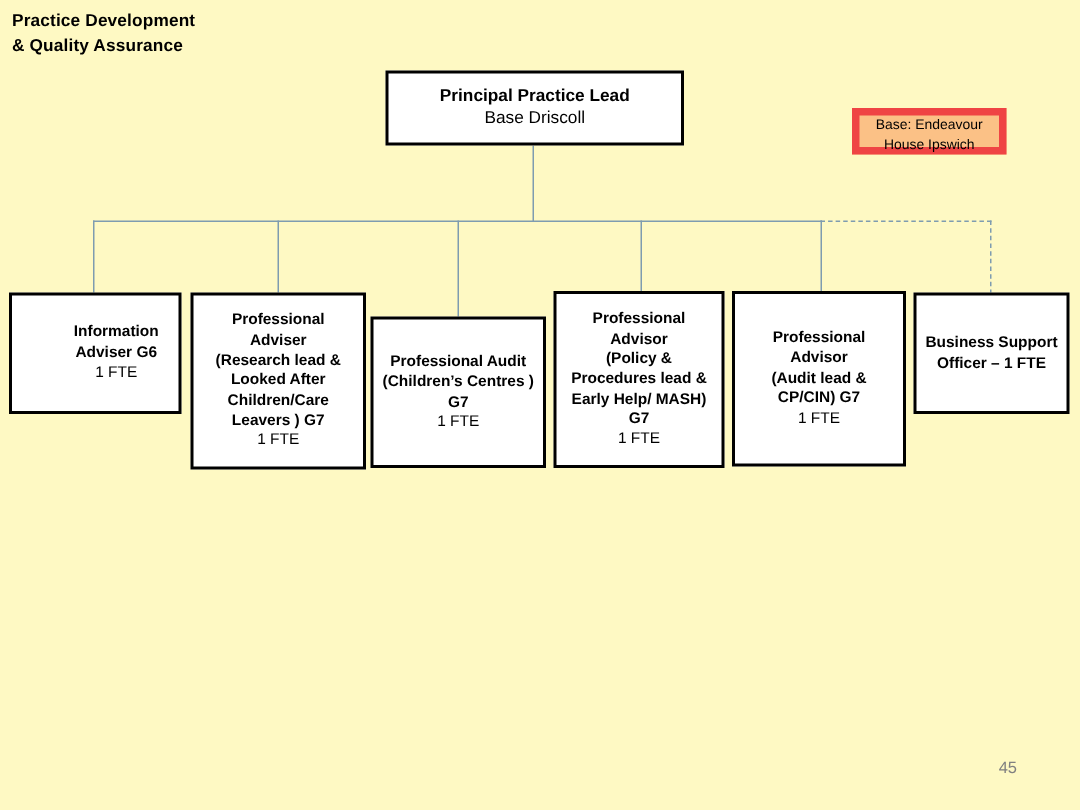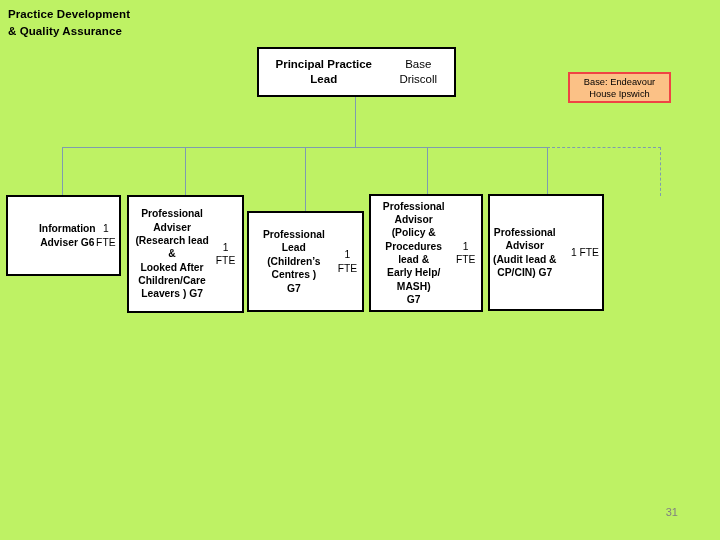--- a/index.html
+++ b/index.html
@@ -9,21 +9,21 @@
     width: 720px;
     height: 540px;
     background: #ffffff;
     font-family: "Liberation Sans", sans-serif;
     overflow: hidden;
   }
   #slide {
     position: relative;
     width: 720px;
     height: 540px;
-    background: #bef264;
+    background: #fef9c3;
   }
 
   
   .slide-title {
     position: absolute;
     left: 8px;
     top: 6px;
     width: 230px;
     font-size: 11.5px;
     font-weight: bold;
@@ -33,22 +33,23 @@
     text-align: left;
     white-space: pre-line;
   }
 
   
   .node {
     position: absolute;
     background: #ffffff;
     border: 2.2px solid #000000;
     display: flex;
+    flex-direction: column;
     align-items: center;
-    justify-content: space-between;
+    justify-content: center;
     text-align: center;
     padding: 2px 3px;
   }
   .node .t {
     font-size: 10.3px;
     font-weight: bold;
     color: #000000;
     line-height: 1.30;
     white-space: pre-line;
   }
@@ -74,23 +75,23 @@
   #node-bso    { left: 609px; top: 195px; width: 104px; height: 81px; }
 
   
   #base-box {
     position: absolute;
     left: 568px;
     top: 72px;
     width: 103px;
     height: 31px;
     background: #fbc186;
-    border: 2px solid #ef4444;
+    border: 5px solid #ef4444;
     display: flex;
-    align-items: flex-end;
+    align-items: flex-start;
     justify-content: center;
     text-align: center;
   }
   #base-box .bt {
     font-size: 9.3px;
     font-weight: normal;
     color: #000000;
     line-height: 1.35;
     white-space: pre-line;
   }
@@ -176,21 +177,21 @@
     <div class="t">Professional
 Adviser
 (Research lead &amp;
 Looked After
 Children/Care
 Leavers ) G7</div>
     <div class="s">1 FTE</div>
   </div>
 
   <div class="node" id="node-lead">
-    <div class="t">Professional Lead
+    <div class="t">Professional Audit
 (Children’s Centres )
 G7</div>
     <div class="s">1 FTE</div>
   </div>
 
   <div class="node" id="node-policy">
     <div class="t">Professional
 Advisor
 (Policy &amp;
 Procedures lead &amp;
@@ -200,16 +201,21 @@
   </div>
 
   <div class="node" id="node-audit">
     <div class="t">Professional
 Advisor
 (Audit lead &amp;
 CP/CIN) G7</div>
     <div class="s">1 FTE</div>
   </div>
 
-
-  <div id="page-number">31</div>
+  <div class="node" id="node-bso">
+    <div class="t">Business Support
+Officer – 1 FTE</div>
+    <div class="s"></div>
+  </div>
+
+  <div id="page-number">45</div>
 
 </div>
 
 </body></html>

